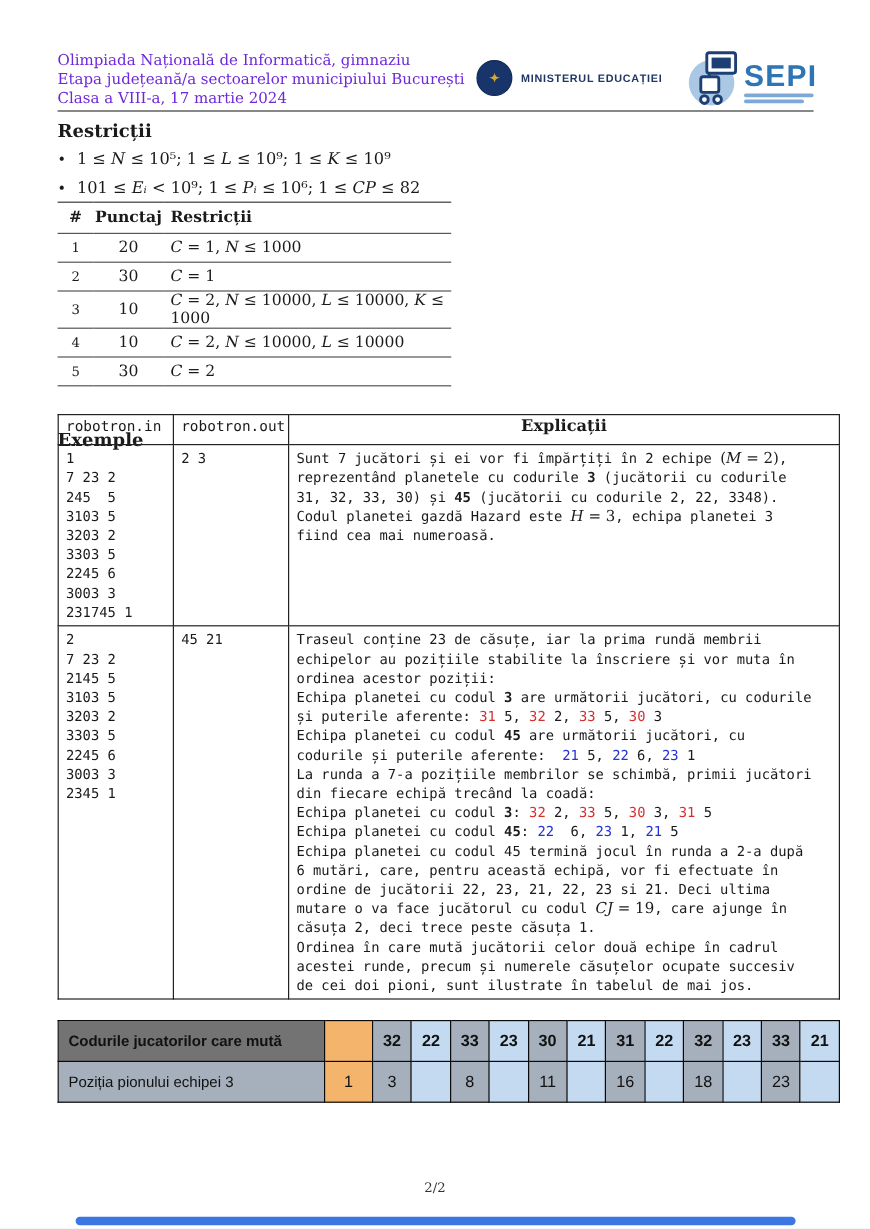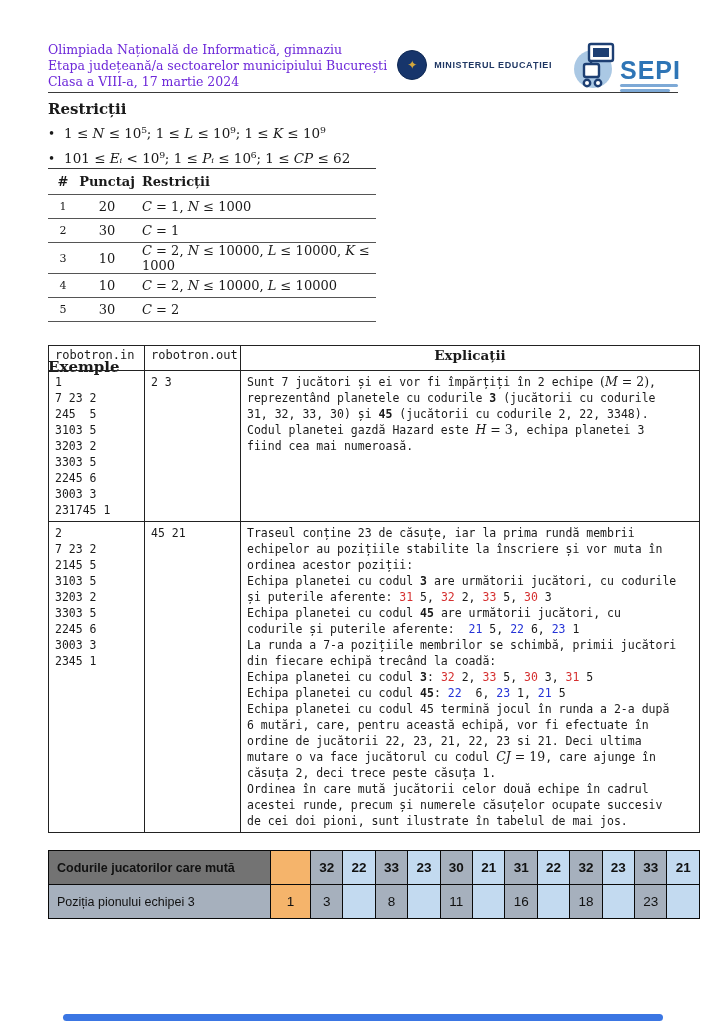--- a/index.html
+++ b/index.html
@@ -5,21 +5,21 @@
   html,body{margin:0;padding:0;background:#e8e8e8;}
   .page{position:relative;width:725px;height:1024px;background:#ffffff;overflow:hidden;
         font-family:"DejaVu Serif",serif;color:#1a1a1a;}
   
   .hdr-left{position:absolute;left:48px;top:42px;width:390px;font-size:12.5px;line-height:16px;color:#6d28d9;}
   .logos{position:absolute;right:44px;top:38px;display:flex;align-items:center;gap:20px;}
   .ministry{display:flex;align-items:center;gap:7px;}
   .crest{width:28px;height:28px;border-radius:50%;background:#17356b;display:flex;align-items:center;justify-content:center;
          color:#d4a73c;font-size:12px;border:1px solid #102a55;}
   .mlabel{font-family:"Liberation Sans",sans-serif;font-weight:bold;font-size:9px;letter-spacing:.6px;color:#1f3763;}
-  .sepi{display:flex;align-items:flex-end;gap:2px;}
+  .sepi{display:flex;align-items:center;gap:2px;}
   .sepi-right{display:flex;flex-direction:column;align-items:flex-start;padding-top:8px;}
   .sepi-word{font-family:"Liberation Sans",sans-serif;font-weight:bold;font-size:25px;line-height:24px;color:#2e75b6;letter-spacing:1px;}
   .sepi-bar{height:3px;background:#7da9d6;border-radius:2px;margin-top:2px;}
   .b1{width:58px;} .b2{width:50px;}
   .hrule{position:absolute;left:48px;right:47px;top:92px;border-top:1px solid #3a3a3a;}
   
   .h1{font-weight:bold;font-size:15px;}
   .restr{position:absolute;left:48px;top:100px;width:600px;}
   .bullet{margin-top:6px;font-size:13.5px;line-height:18px;}
   .bullet::before{content:"•";margin-right:9px;font-size:12px;}
@@ -100,21 +100,21 @@
         <div class="sepi-bar b2"></div>
       </div>
     </div>
   </div>
 
   <div class="hrule"></div>
 
   <div class="restr">
     <div class="h1">Restricții</div>
     <div class="bullet"><span><span>1 ≤ </span><span class="s-mi">N</span><span> ≤ 10⁵; 1 ≤ </span><span class="s-mi">L</span><span> ≤ 10⁹; 1 ≤ </span><span class="s-mi">K</span><span> ≤ 10⁹</span></span></div>
-    <div class="bullet"><span><span>101 ≤ </span><span class="s-mi">Eᵢ</span><span> &lt; 10⁹; 1 ≤ </span><span class="s-mi">Pᵢ</span><span> ≤ 10⁶; 1 ≤ </span><span class="s-mi">CP</span><span> ≤ 62</span></span></div>
+    <div class="bullet"><span><span>101 ≤ </span><span class="s-mi">Eᵢ</span><span> &lt; 10⁹; 1 ≤ </span><span class="s-mi">Pᵢ</span><span> ≤ 10⁶; 1 ≤ </span><span class="s-mi">CP</span><span> ≤ 82</span></span></div>
   </div>
 
   <table class="score">
     <thead>
       <tr>
         <th class="c1">#</th>
         <th class="c2">Punctaj</th>
         <th class="c3">Restricții</th>
       </tr>
     </thead>
@@ -256,15 +256,16 @@
           <td class="m-gray">16</td>
           <td class="m-lblue"></td>
           <td class="m-gray">18</td>
           <td class="m-lblue"></td>
           <td class="m-gray">23</td>
           <td class="m-lblue"></td>
         </tr>
       </tbody>
   </table>
 
+  <div class="pageno">2/2</div>
   <div class="scrollbar"></div>
 
 </div>
 
 </body></html>

